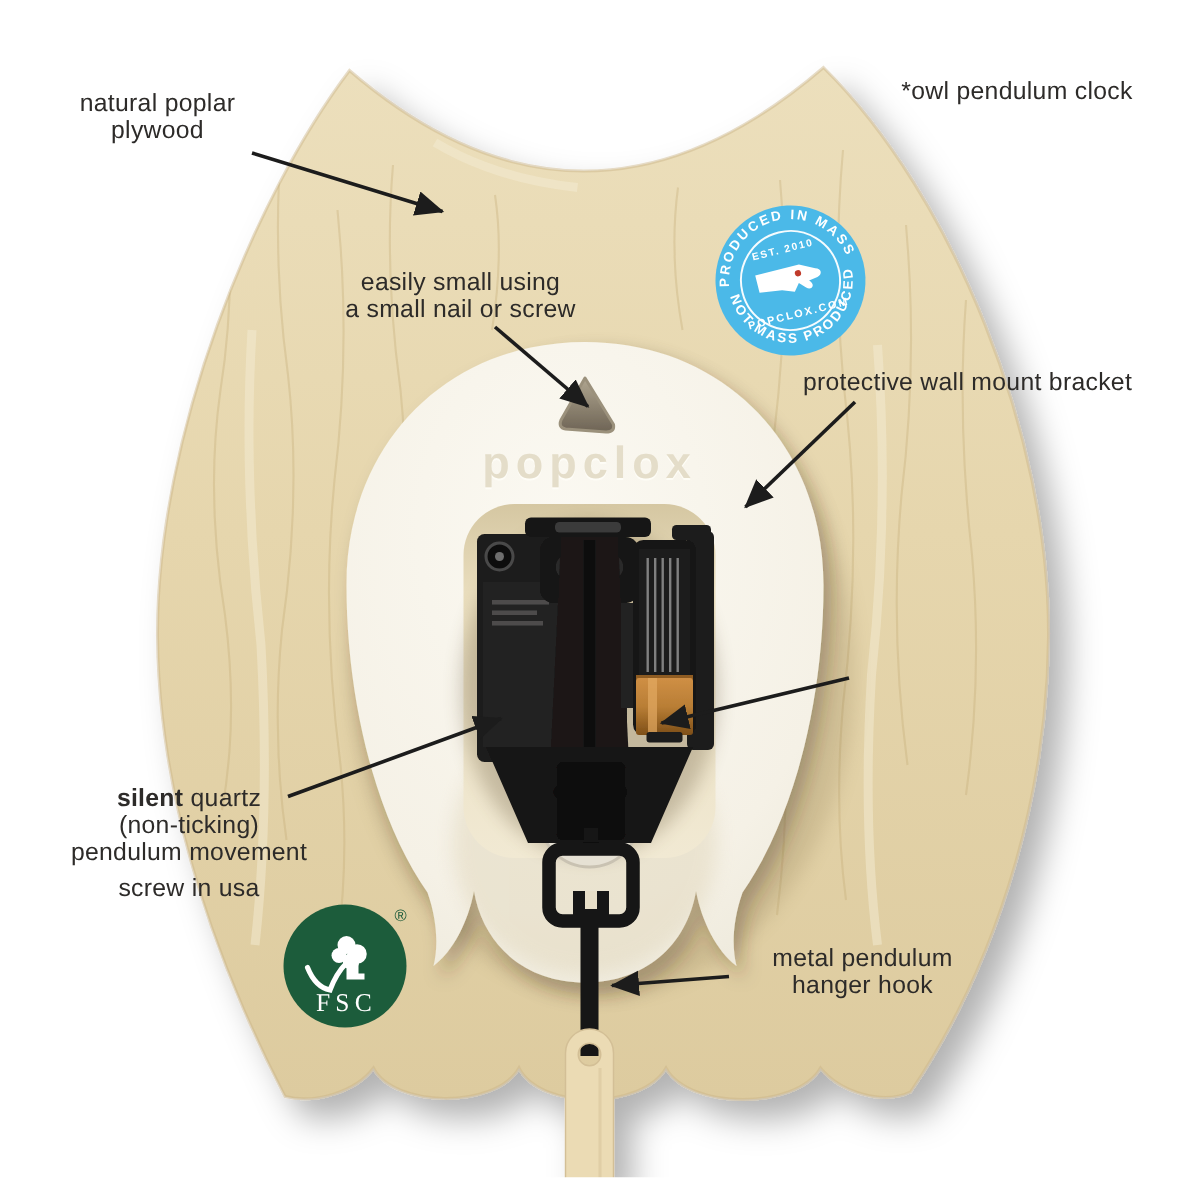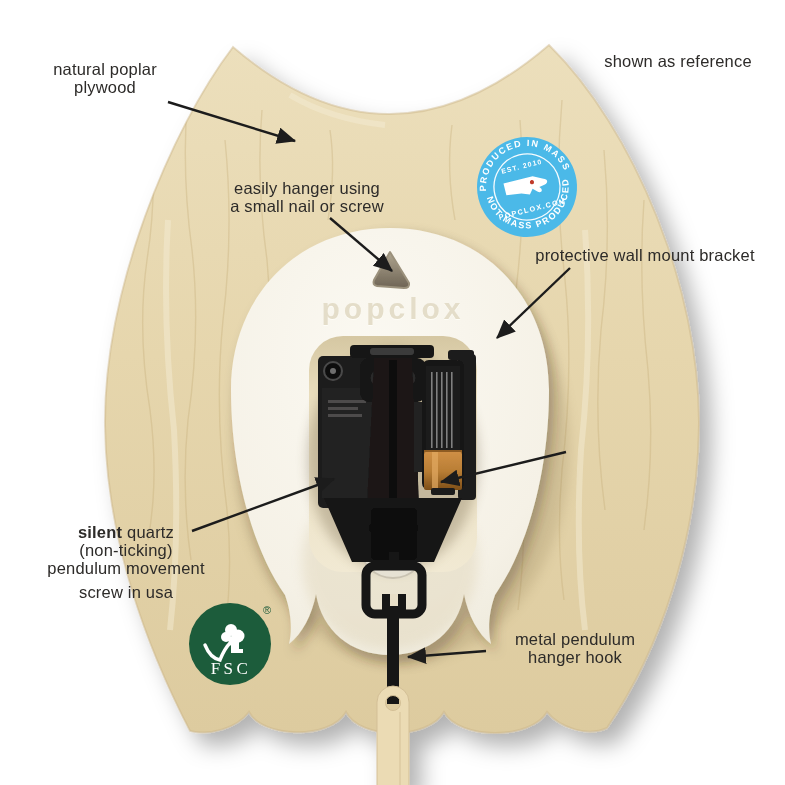--- a/index.html
+++ b/index.html
@@ -207,25 +207,25 @@
     <line x1="486" y1="651" x2="408" y2="657" marker-end="url(#ah)"></line>
   </g>
 </svg>
 
 <div class="lbl" style="left:12px;top:60px;width:186px;">
   <div>natural poplar</div>
   <div>plywood</div>
 </div>
 
 <div class="lbl" style="left:572px;top:52px;width:212px;">
-  <div>shown as reference</div>
+  <div>*owl pendulum clock</div>
 </div>
 
 <div class="lbl" style="left:190px;top:179px;width:234px;">
-  <div>easily hanger using</div>
+  <div>easily small using</div>
   <div>a small nail or screw</div>
 </div>
 
 <div class="lbl" style="left:518px;top:246px;width:254px;">
   <div>protective wall mount bracket</div>
 </div>
 
 
 <div class="lbl" style="left:6px;top:523px;width:240px;">
   <div><span class="b">silent</span><span> quartz</span></div>

